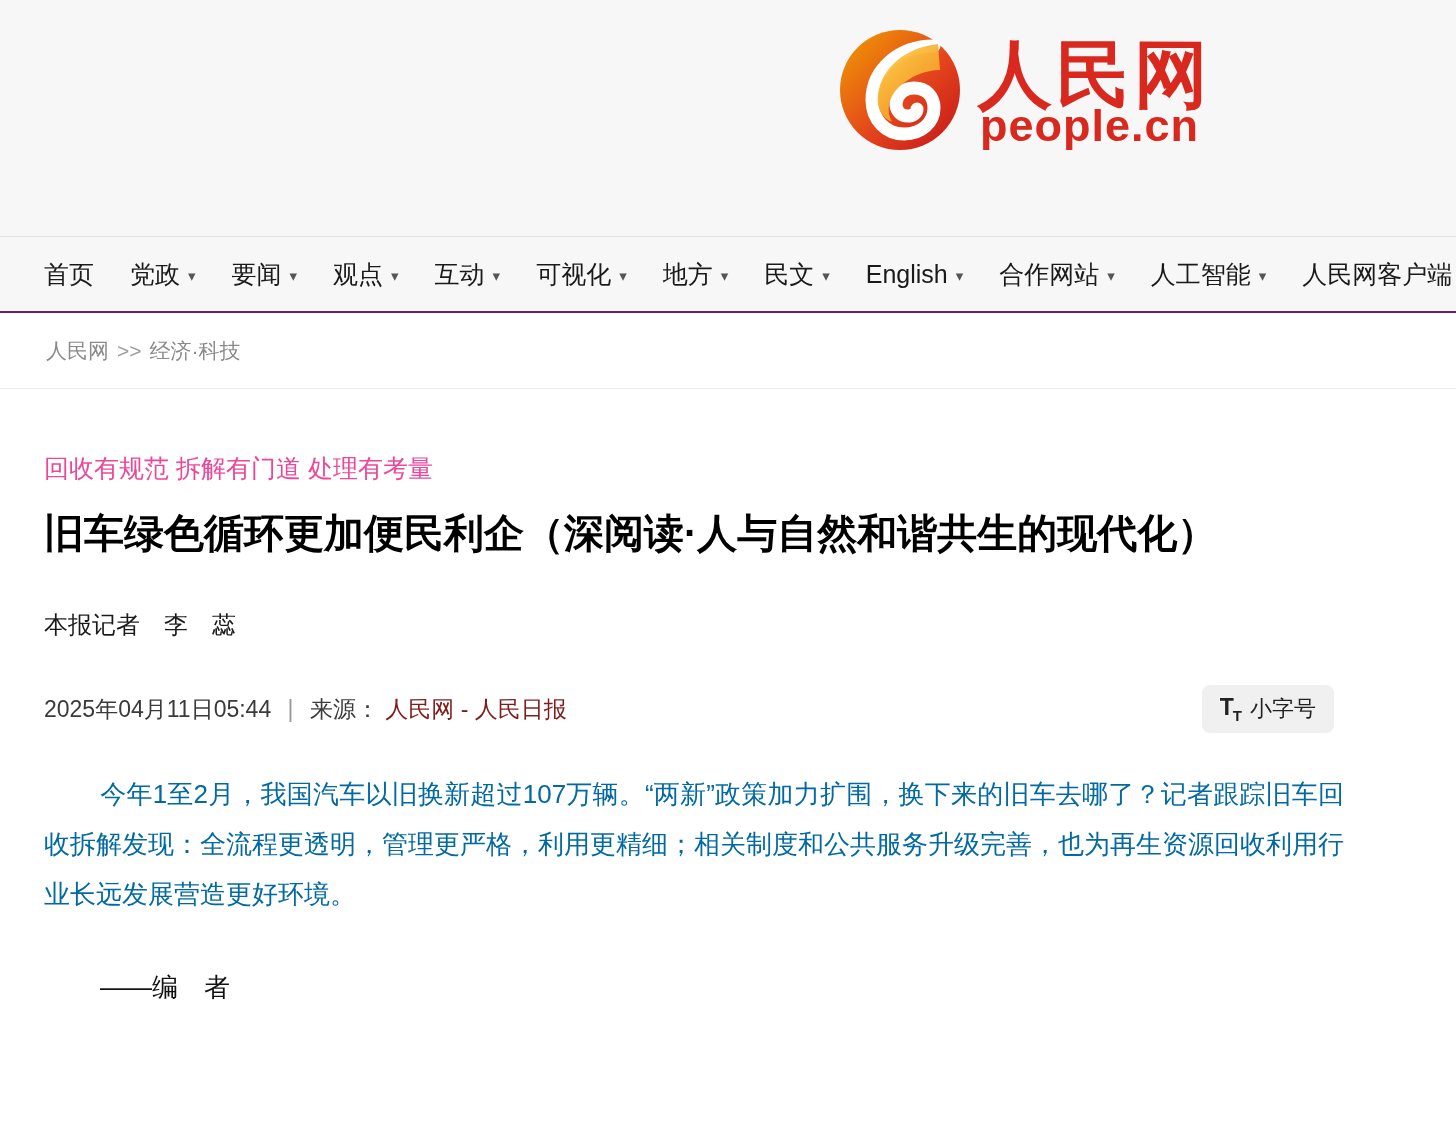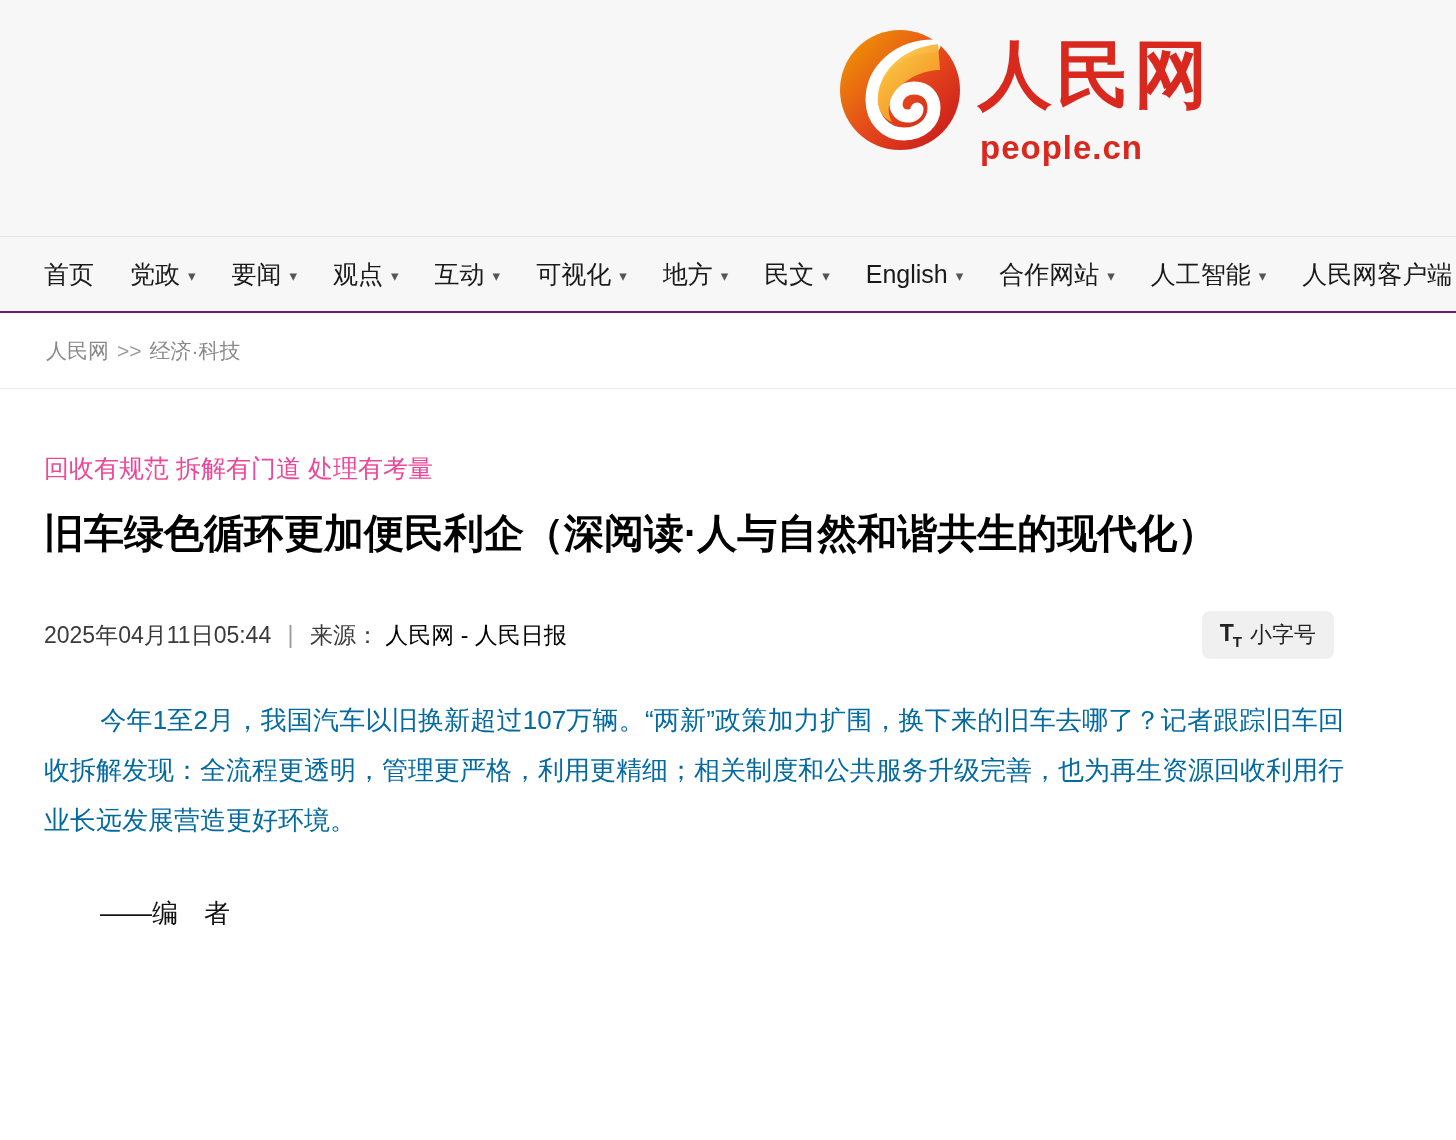--- a/index.html
+++ b/index.html
@@ -46,22 +46,22 @@
     line-height: 86px;
     font-weight: bold;
     color: #d9281e;
     letter-spacing: 4px;
     font-family: "Liberation Sans", "DejaVu Sans", sans-serif;
     white-space: nowrap;
   }
   .logo-text-en {
     position: absolute;
     left: 142px;
-    top: 108px;
-    font-size: 33px;
+    top: 86px;
+    font-size: 45px;
     line-height: 36px;
     font-weight: bold;
     color: #d9281e;
     letter-spacing: 1px;
     white-space: nowrap;
   }
 
   
   .nav {
     height: 76px;
@@ -134,21 +134,21 @@
     display: flex;
     align-items: center;
     justify-content: space-between;
     max-width: 1290px;
   }
   .meta-left {
     font-size: 23px;
     color: #3a3a3a;
   }
   .meta-left .divider { margin: 0 10px; color: #9a9a9a; }
-  .meta-left .source-link { color: #000000; margin-top: 8px; }
+  .meta-left .source-link { color: #7f1d1d; margin-top: 8px; }
   .fontsize-btn {
     display: inline-flex;
     align-items: center;
     gap: 9px;
     background: #f0f0f0;
     border-radius: 8px;
     padding: 9px 18px;
     font-size: 22px;
     color: #222;
     cursor: pointer;
@@ -259,20 +259,21 @@
 
   <div class="breadcrumb-bar">
     <span class="crumb">人民网</span>
     <span class="sep">&gt;&gt;</span>
     <span class="crumb">经济·科技</span>
   </div>
 
   <div class="article">
     <div class="kicker">回收有规范 拆解有门道 处理有考量</div>
     <h1 class="headline">旧车绿色循环更加便民利企（深阅读·人与自然和谐共生的现代化）</h1>
+    <div class="byline">本报记者　李　蕊</div>
 
     <div class="meta-row">
       <div class="meta-left">
         <span>2025年04月11日05:44</span>
         <span class="divider">|</span>
         <span>来源：</span>
         <span class="source-link">人民网 - 人民日报</span>
       </div>
       <button class="fontsize-btn">
         <span class="tt">T<sub>T</sub></span>

